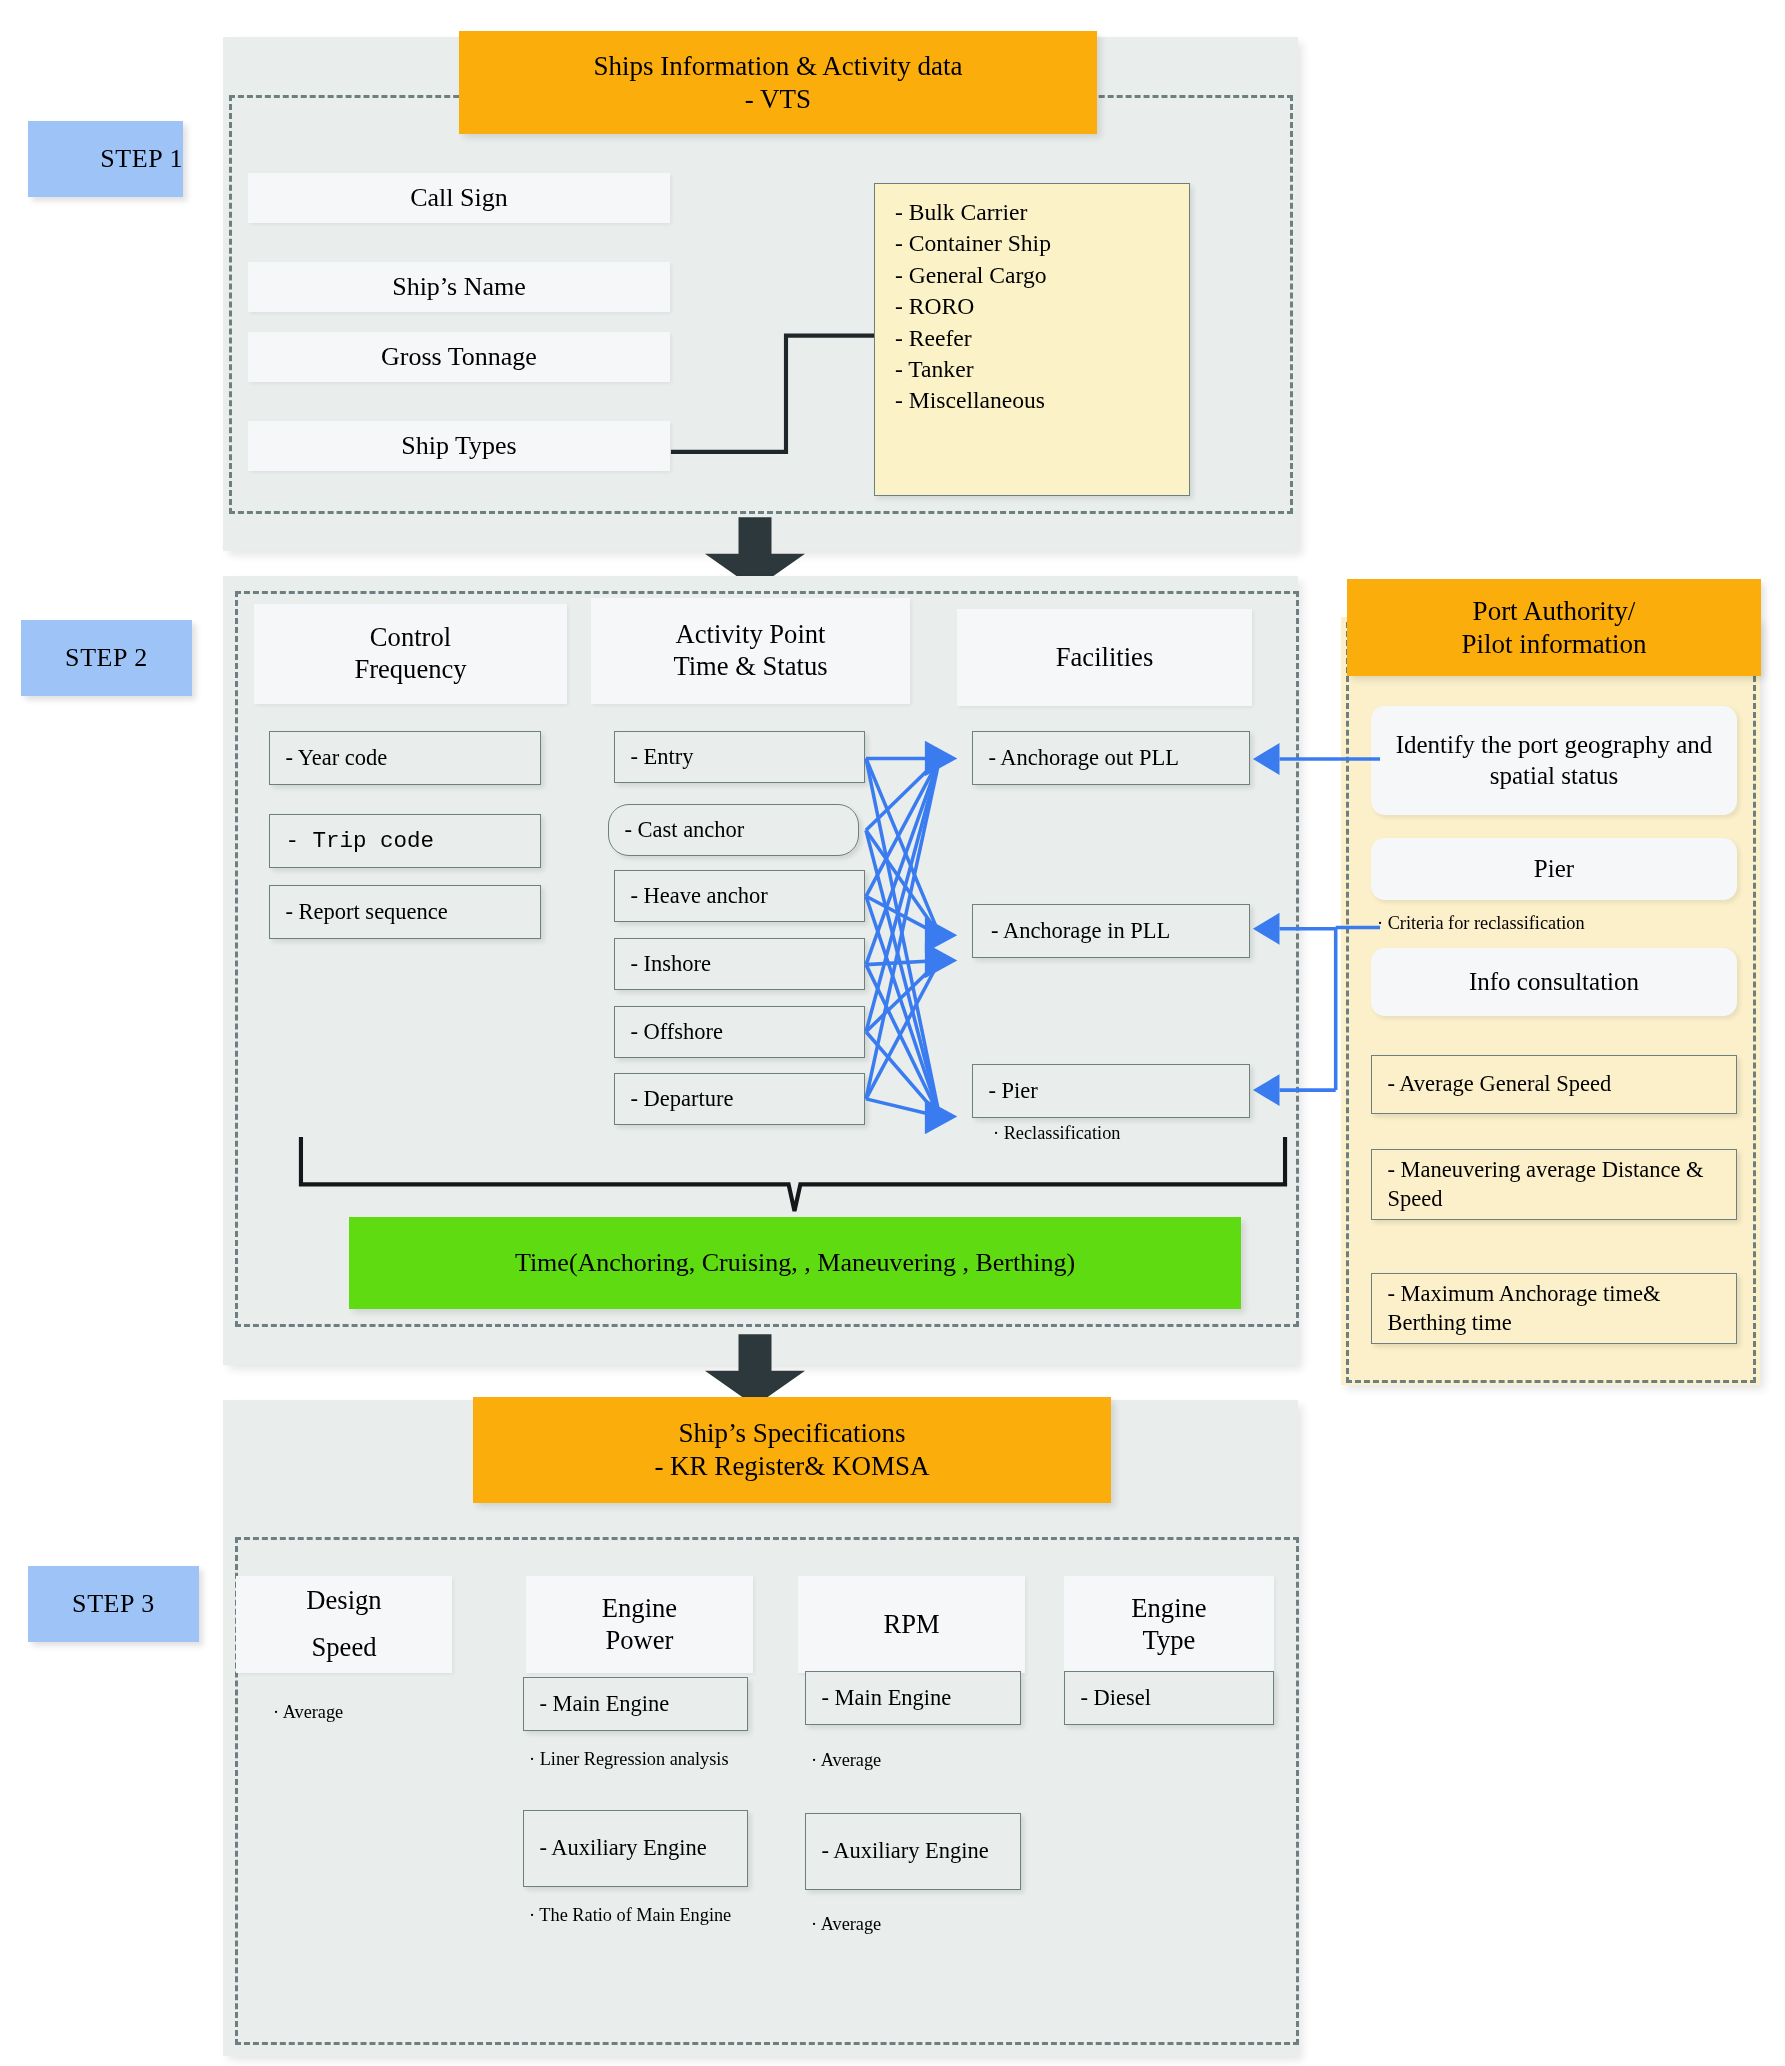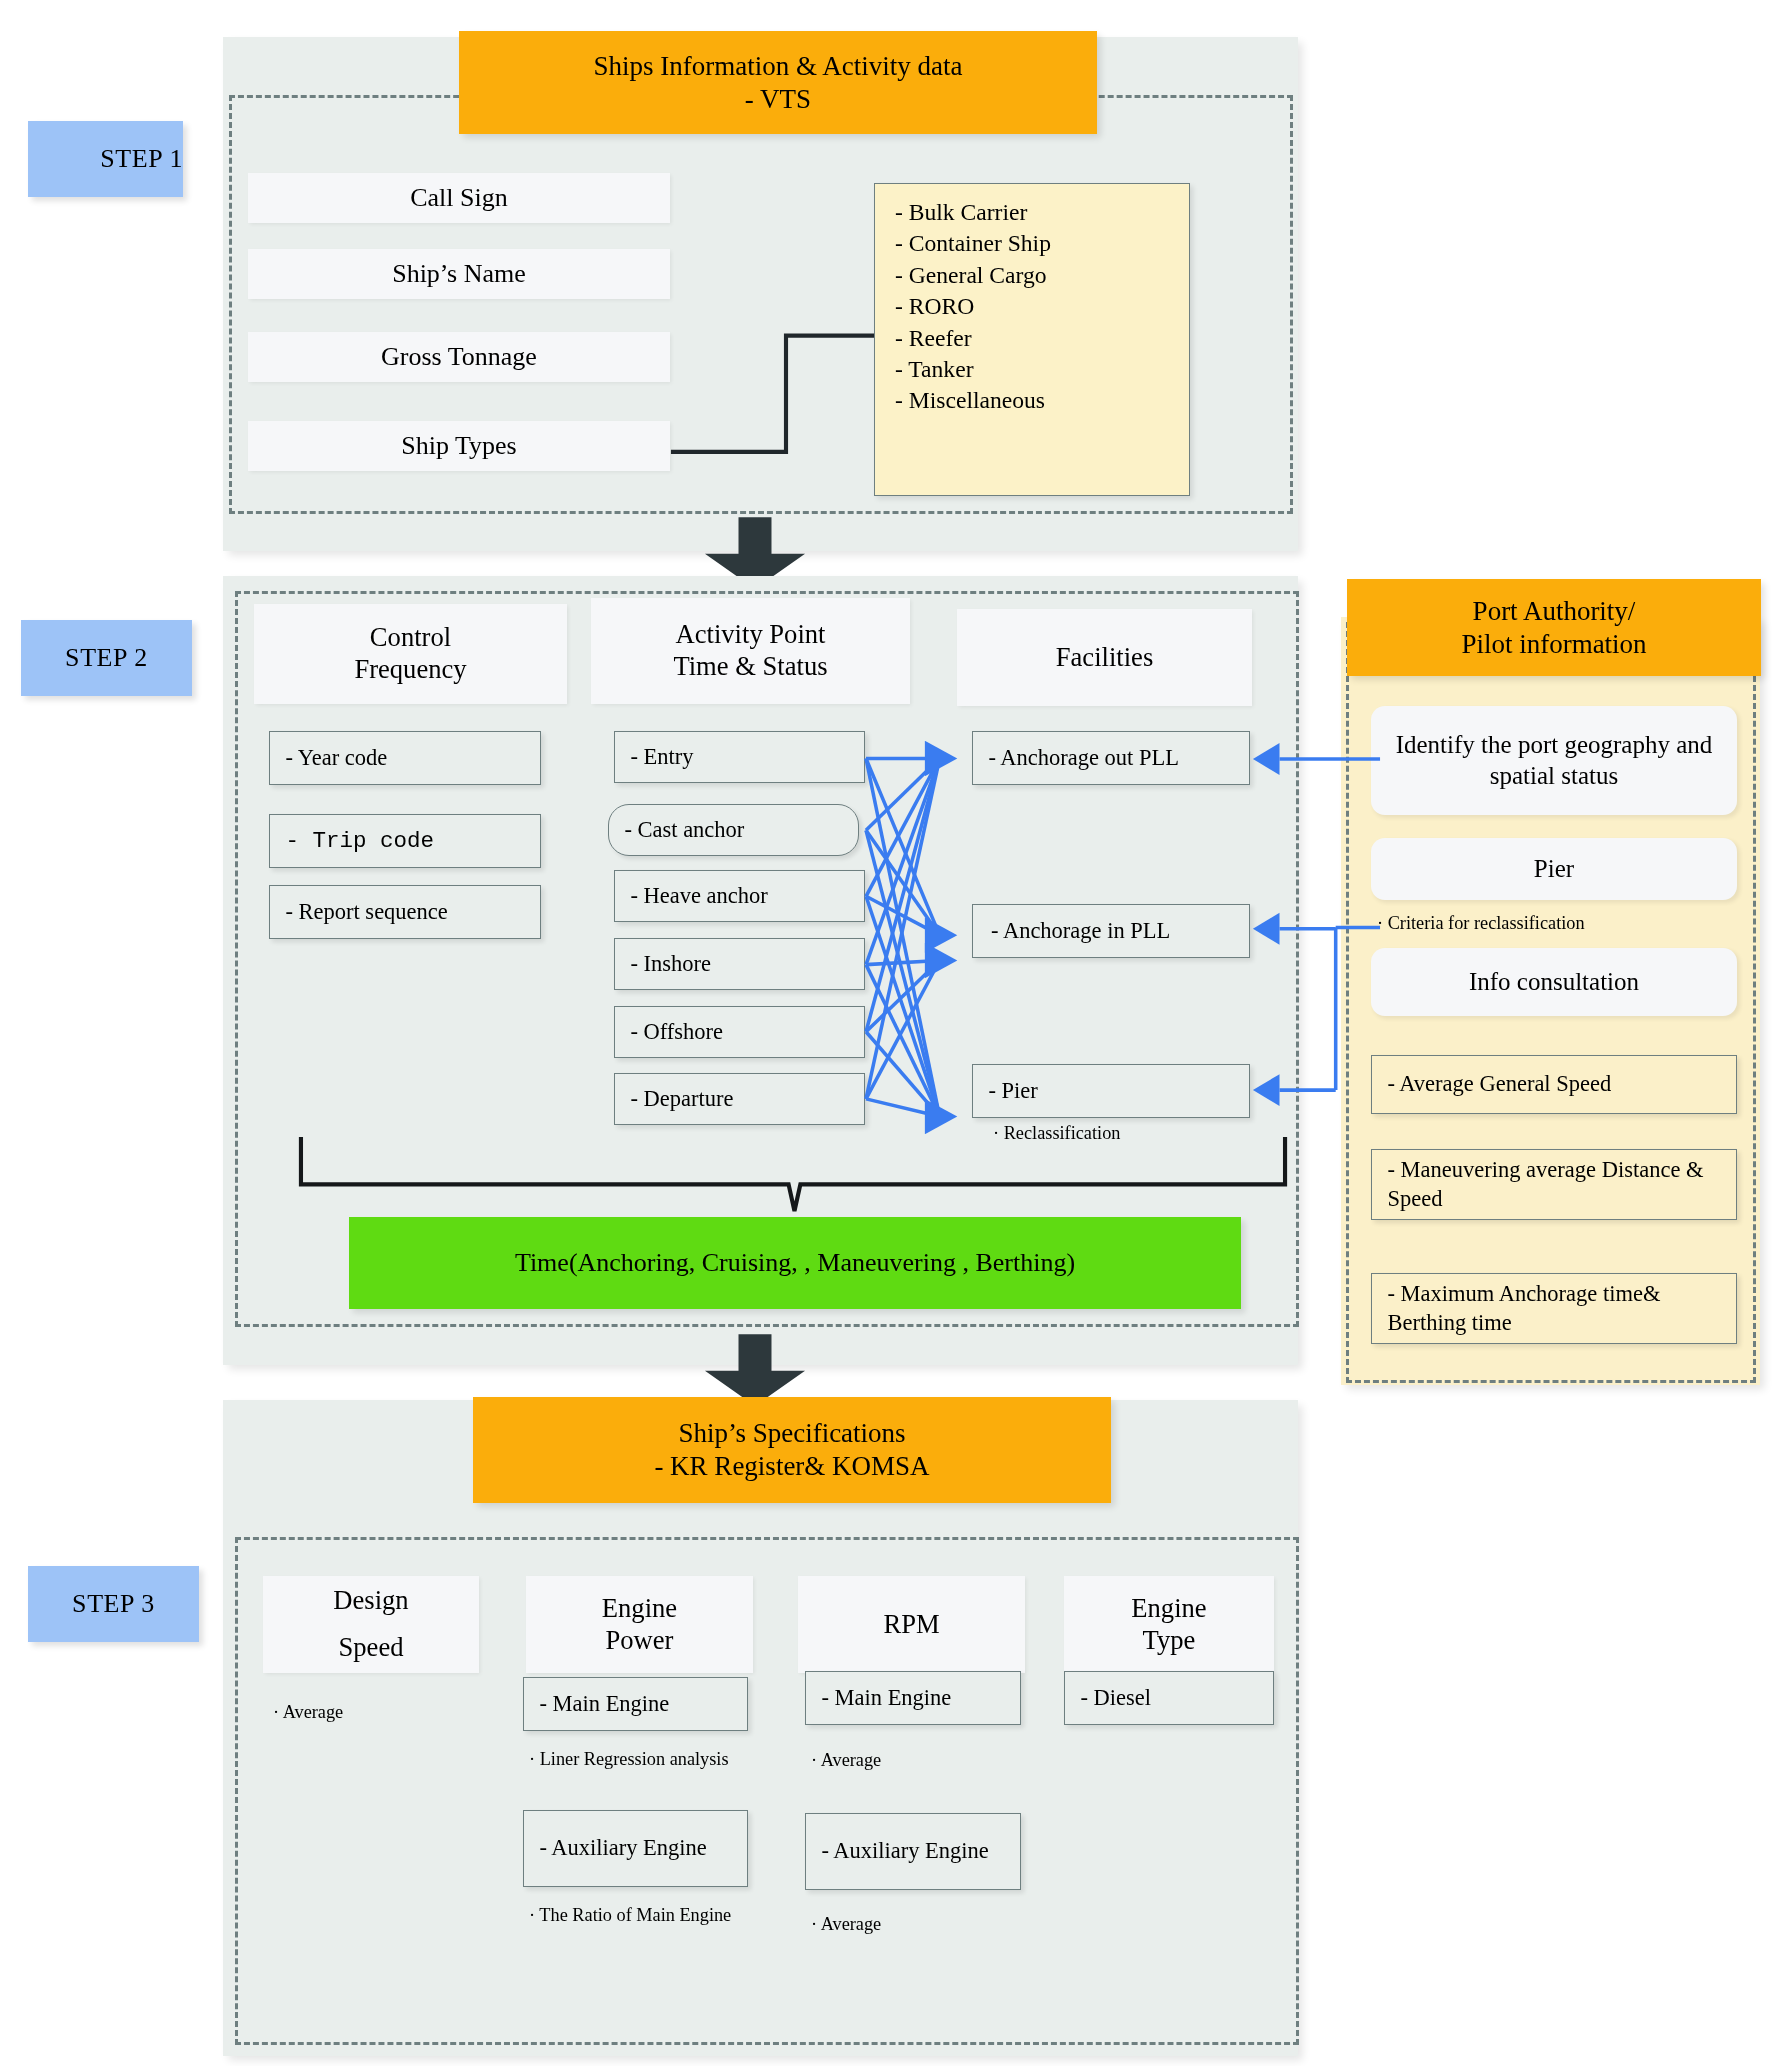--- a/index.html
+++ b/index.html
@@ -50,21 +50,21 @@
 <div class="abs dashed" style="left:229px;top:95px;width:1064px;height:419px;"></div>
 
 <div class="abs title-orange" style="left:459px;top:31px;width:638px;height:103px;">
   <span>Ships  Information  &amp; Activity  data</span>
   <span>- VTS</span>
 </div>
 
 <div class="abs field" style="left:248px;top:173px;width:422px;height:50px;">
   <span>Call  Sign</span>
 </div>
-<div class="abs field" style="left:248px;top:249px;width:422px;height:50px;">
+<div class="abs field" style="left:248px;top:262px;width:422px;height:50px;">
   <span>Ship’s Name</span>
 </div>
 <div class="abs field" style="left:248px;top:332px;width:422px;height:50px;">
   <span>Gross Tonnage</span>
 </div>
 <div class="abs field" style="left:248px;top:421px;width:422px;height:50px;">
   <span>Ship Types</span>
 </div>
 
 <svg class="abs" style="left:668px;top:313px;width:236px;height:148px;" viewBox="0 0 400 250" width="236" height="148">
@@ -241,21 +241,21 @@
   <span>STEP 3</span>
 </div>
 
 <div class="abs dashed" style="left:235px;top:1537px;width:1064px;height:508px;"></div>
 
 <div class="abs title-orange" style="left:473px;top:1397px;width:638px;height:106px;">
   <span>Ship’s  Specifications</span>
   <span>- KR Register&amp; KOMSA</span>
 </div>
 
-<div class="abs colhead" style="left:263px;top:1576px;width:216px;height:97px;gap:15px;">
+<div class="abs colhead" style="left:236px;top:1576px;width:216px;height:97px;gap:15px;">
   <span>Design</span>
   <span>Speed</span>
 </div>
 <div class="abs colhead" style="left:526px;top:1576px;width:227px;height:97px;">
   <span>Engine</span>
   <span>Power</span>
 </div>
 <div class="abs colhead" style="left:798px;top:1576px;width:227px;height:97px;">
   <span>RPM</span>
 </div>

